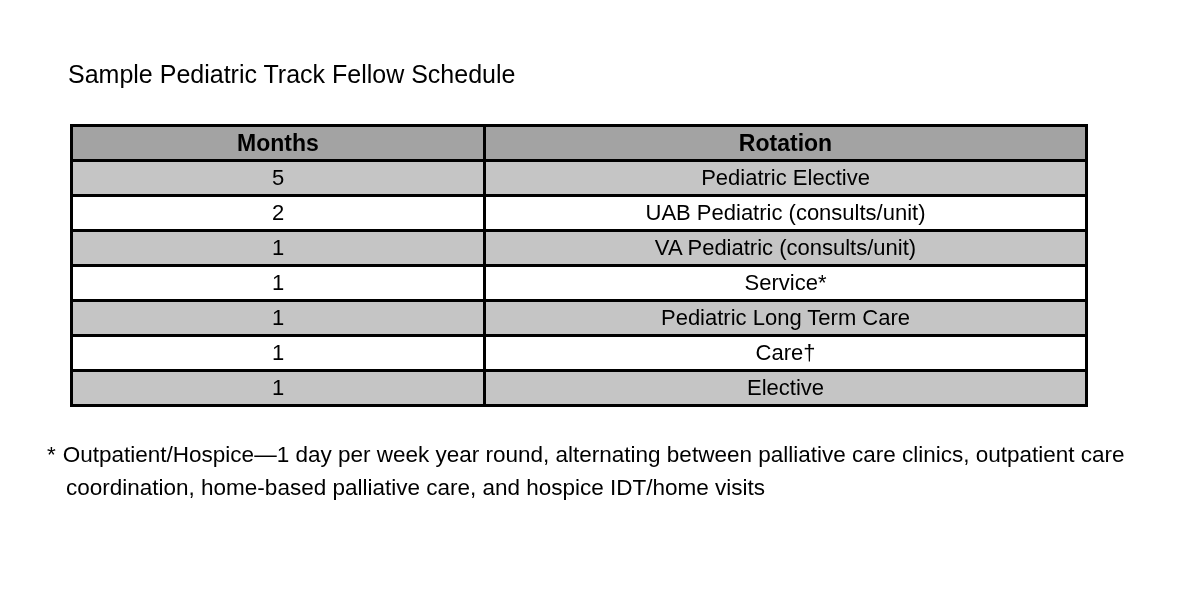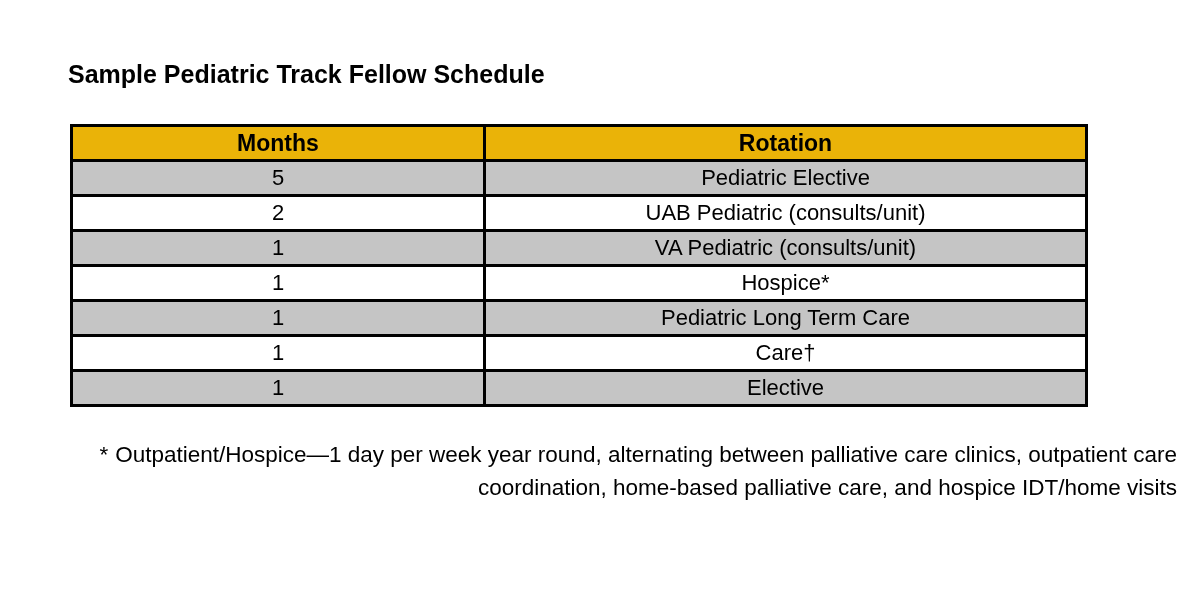--- a/index.html
+++ b/index.html
@@ -13,21 +13,21 @@
     position: relative;
     font-family: "Liberation Sans", sans-serif;
     color: #000000;
     overflow: hidden;
   }
   .page-title {
     position: absolute;
     left: 68px;
     top: 60px;
     font-size: 25px;
-    font-weight: bold;
+    font-weight: normal;
     letter-spacing: 0px;
     white-space: nowrap;
     text-align: right;
   }
   table.schedule {
     position: absolute;
     left: 70px;
     top: 124px;
     width: 1015px;
     border-collapse: collapse;
@@ -42,42 +42,41 @@
     padding: 0;
     height: 32px;
     text-align: center;
     vertical-align: middle;
     font-size: 22px;
     line-height: 30px;
     overflow: hidden;
     white-space: nowrap;
   }
   table.schedule th {
-    background: #eab308;
+    background: #a3a3a3;
     font-weight: bold;
     font-size: 23px;
   }
   table.schedule tr.shaded td {
     background: #c5c5c5;
   }
   table.schedule tr.plain td {
     background: #ffffff;
   }
   .footnotes {
     position: absolute;
     left: 47px;
     top: 438px;
     width: 1130px;
     font-size: 22.5px;
     line-height: 33px;
   }
   .footnote {
     padding-left: 19px;
     text-indent: -19px;
-    text-align: right;
   }
   .fn-marker {
     display: inline-block;
     text-indent: 0;
     margin-right: 7px;
   }
   .fn-text {
     text-indent: 0;
   }
 </style>
@@ -105,21 +104,21 @@
     <tr class="plain">
       <td>2</td>
       <td>UAB Pediatric (consults/unit)</td>
     </tr>
     <tr class="shaded">
       <td>1</td>
       <td>VA Pediatric (consults/unit)</td>
     </tr>
     <tr class="plain">
       <td>1</td>
-      <td>Hospice*</td>
+      <td>Service*</td>
     </tr>
     <tr class="shaded">
       <td>1</td>
       <td>Pediatric Long Term Care</td>
     </tr>
     <tr class="plain">
       <td>1</td>
       <td>Care†</td>
     </tr>
     <tr class="shaded">

